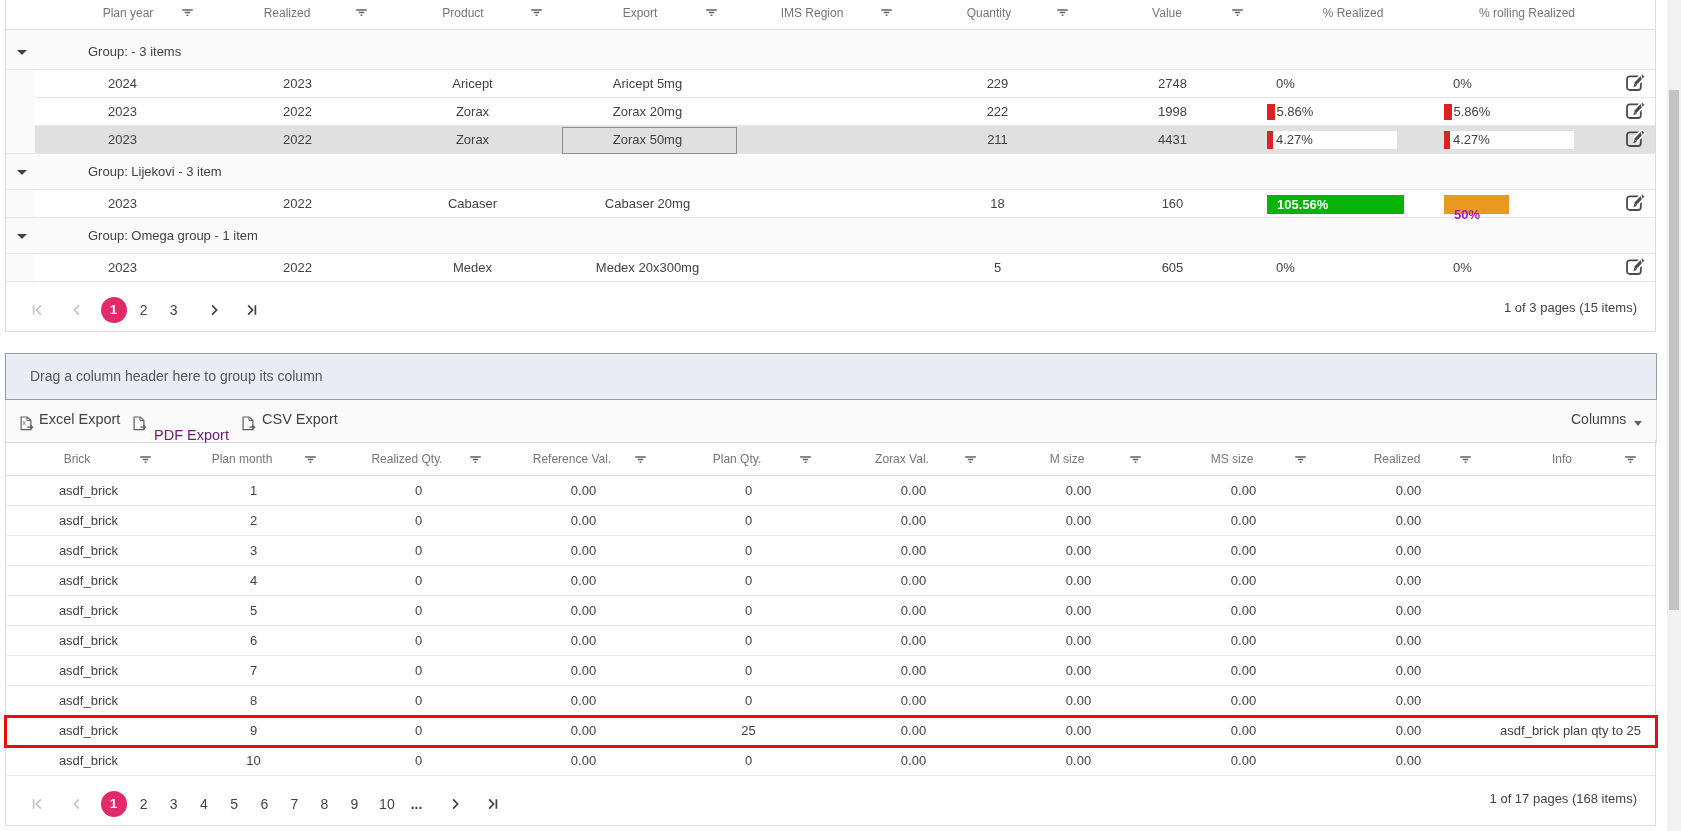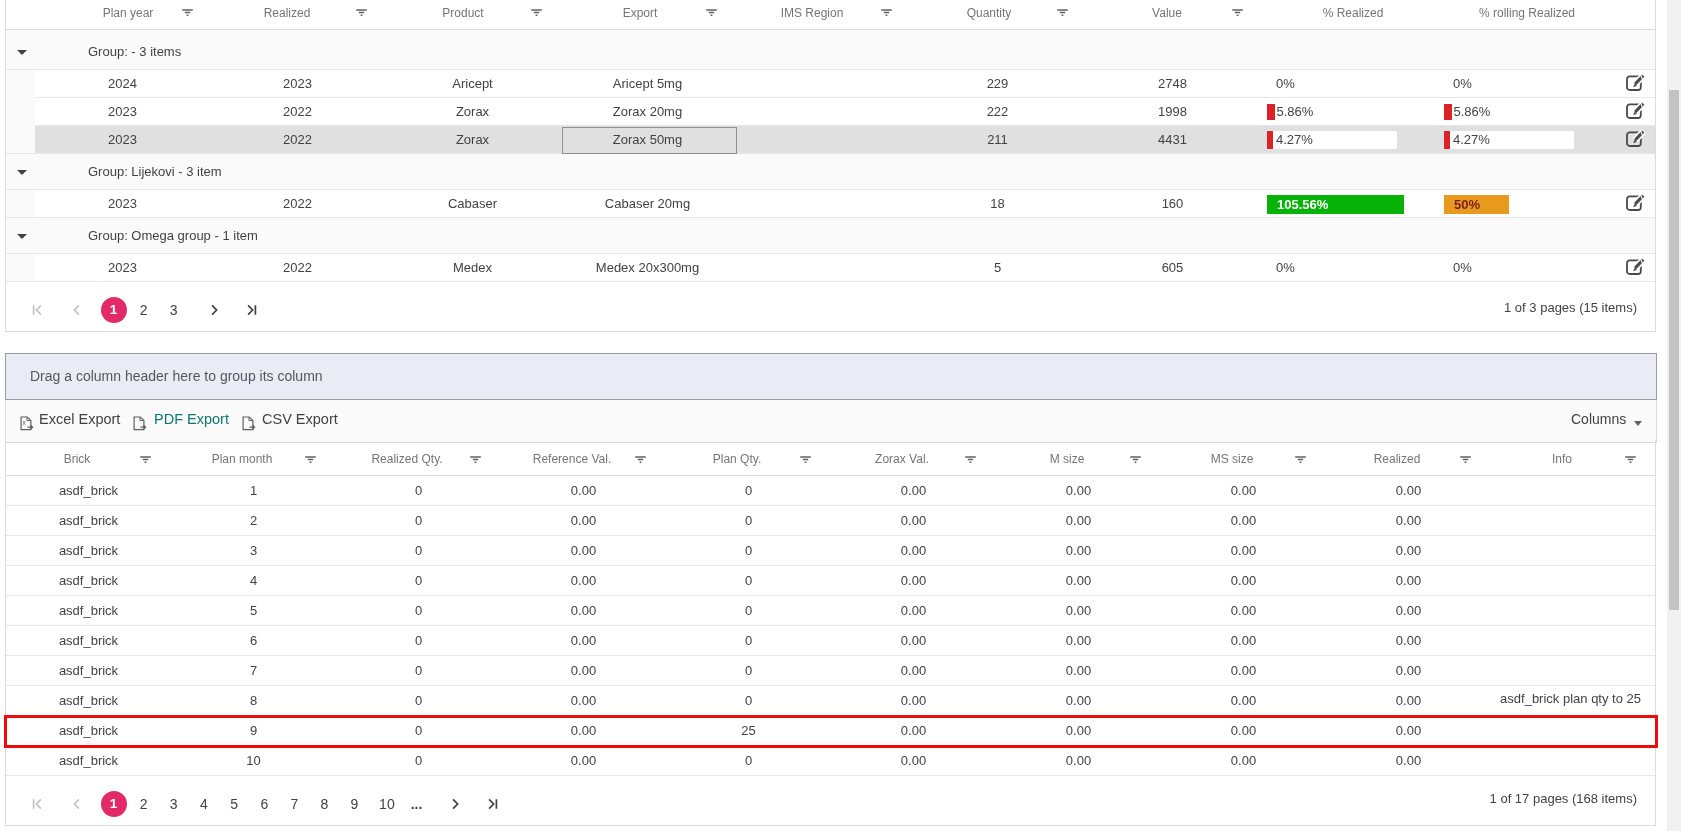--- a/index.html
+++ b/index.html
@@ -115,21 +115,21 @@
 <div class="cv" style="left:35.5px;top:190px;width:174px;height:28px;line-height:28px">2023</div>
 <div class="cv" style="left:210.5px;top:190px;width:174px;height:28px;line-height:28px">2022</div>
 <div class="cv" style="left:385.5px;top:190px;width:174px;height:28px;line-height:28px">Cabaser</div>
 <div class="cv" style="left:560.5px;top:190px;width:174px;height:28px;line-height:28px">Cabaser 20mg</div>
 <div class="cv" style="left:910.5px;top:190px;width:174px;height:28px;line-height:28px">18</div>
 <div class="cv" style="left:1085.5px;top:190px;width:174px;height:28px;line-height:28px">160</div>
 <div class="a" style="left:1266.5px;top:195px;width:137.5px;height:19px;background:#07b307"></div>
 <div class="a" style="left:1277.0px;top:195px;height:19px;line-height:19px;font-size:13px;font-weight:bold;color:#fff">105.56%</div>
 <div class="a" style="left:1443.5px;top:195px;width:130px;height:19px;background:#fff"></div>
 <div class="a" style="left:1443.5px;top:195px;width:65px;height:19px;background:#e89a1e"></div>
-<div class="a" style="left:1454.0px;top:195px;height:19px;line-height:19px;font-size:13px;font-weight:bold;color:#7f1d1d">50%</div>
+<div class="a" style="left:1454.0px;top:205px;height:19px;line-height:19px;font-size:13px;font-weight:bold;color:#a21caf">50%</div>
 <svg style="position:absolute;left:1626px;top:194px" width="20" height="17" viewBox="0 0 20 17">
     <rect x="1" y="2.4" width="13.8" height="13.6" rx="2.8" fill="none" stroke="#4a4a4a" stroke-width="1.8"></rect>
     <line x1="17.6" y1="1.2" x2="9.0" y2="10.2" stroke="#ffffff" stroke-width="6.4"></line>
     <line x1="17.2" y1="1.6" x2="9.2" y2="10.0" stroke="#4a4a4a" stroke-width="3.2"></line>
     <line x1="14.6" y1="0.4" x2="16.4" y2="5.6" stroke="#ffffff" stroke-width="1.1"></line>
     <path d="M8.6 9.4 L7.2 13.2 L10.9 11.7 Z" fill="#4a4a4a"></path>
   </svg>
 <div class="a" style="left:35px;top:254px;width:1620px;height:28px;background:#fff"></div>
 <div class="a" style="left:6px;top:281px;width:1649px;height:1px;background:#e7e7e7"></div>
 <div class="cv" style="left:35.5px;top:254px;width:174px;height:28px;line-height:28px">2023</div>
@@ -172,21 +172,21 @@
     <text x="2.6" y="9" font-size="6.5" fill="#5f5f5f" font-family="Liberation Sans">x</text>
     <path d="M7.4 11.2 h5.2 M10.6 9.3 l2 1.9 l-2 1.9" stroke="#5f5f5f" stroke-width="1.2" fill="none"></path>
   </svg>
 <div class="a" style="left:39px;top:400px;height:39px;line-height:39px;font-size:14.5px;color:#424242">Excel Export</div>
 <svg style="position:absolute;left:132.5px;top:416px" width="14" height="15" viewBox="0 0 14 15">
     <path d="M1.1 1 H7.2 L10.9 4.4 V13.6 H1.1 Z" fill="none" stroke="#5f5f5f" stroke-width="1.2"></path>
     <path d="M7 1.2 V4.6 H10.6" fill="none" stroke="#5f5f5f" stroke-width="1.0"></path>
     <text x="2.6" y="9" font-size="6.5" fill="#5f5f5f" font-family="Liberation Sans"></text>
     <path d="M7.4 11.2 h5.2 M10.6 9.3 l2 1.9 l-2 1.9" stroke="#5f5f5f" stroke-width="1.2" fill="none"></path>
   </svg>
-<div class="a" style="left:154px;top:400px;height:39px;line-height:39px;font-size:14.5px;color:#0f766e">PDF Export</div>
+<div class="a" style="left:154px;top:416px;height:39px;line-height:39px;font-size:14.5px;color:#701a75">PDF Export</div>
 <svg style="position:absolute;left:241.5px;top:416px" width="14" height="15" viewBox="0 0 14 15">
     <path d="M1.1 1 H7.2 L10.9 4.4 V13.6 H1.1 Z" fill="none" stroke="#5f5f5f" stroke-width="1.2"></path>
     <path d="M7 1.2 V4.6 H10.6" fill="none" stroke="#5f5f5f" stroke-width="1.0"></path>
     <text x="2.6" y="9" font-size="6.5" fill="#5f5f5f" font-family="Liberation Sans"></text>
     <path d="M7.4 11.2 h5.2 M10.6 9.3 l2 1.9 l-2 1.9" stroke="#5f5f5f" stroke-width="1.2" fill="none"></path>
   </svg>
 <div class="a" style="left:262px;top:400px;height:39px;line-height:39px;font-size:14.5px;color:#424242">CSV Export</div>
 <div class="a" style="left:1571px;top:400px;height:39px;line-height:39px;font-size:14px;color:#424242">Columns</div>
 <div style="position:absolute;left:1634px;top:420.5px;width:0;height:0;border-left:4.5px solid transparent;border-right:4.5px solid transparent;border-top:5px solid #5f6368"></div>
 <div class="a" style="left:5px;top:440px;width:1px;height:386px;background:#dcdcdc"></div>
@@ -324,21 +324,21 @@
 <div class="a" style="left:6px;top:716px;width:1649px;height:30px;background:#fff"></div>
 <div class="cv" style="left:6.5px;top:716px;width:164px;height:30px;line-height:30px">asdf_brick</div>
 <div class="cv" style="left:171.5px;top:716px;width:164px;height:30px;line-height:30px">9</div>
 <div class="cv" style="left:336.5px;top:716px;width:164px;height:30px;line-height:30px">0</div>
 <div class="cv" style="left:501.5px;top:716px;width:164px;height:30px;line-height:30px">0.00</div>
 <div class="cv" style="left:666.5px;top:716px;width:164px;height:30px;line-height:30px">25</div>
 <div class="cv" style="left:831.5px;top:716px;width:164px;height:30px;line-height:30px">0.00</div>
 <div class="cv" style="left:996.5px;top:716px;width:164px;height:30px;line-height:30px">0.00</div>
 <div class="cv" style="left:1161.5px;top:716px;width:164px;height:30px;line-height:30px">0.00</div>
 <div class="cv" style="left:1326.5px;top:716px;width:164px;height:30px;line-height:30px">0.00</div>
-<div class="a" style="right:40px;top:684px;height:30px;line-height:30px;font-size:13px;color:#424242">asdf_brick plan qty to 25</div>
+<div class="a" style="right:40px;top:716px;height:30px;line-height:30px;font-size:13px;color:#424242">asdf_brick plan qty to 25</div>
 <div class="a" style="left:6px;top:746px;width:1649px;height:30px;background:#fff"></div>
 <div class="a" style="left:6px;top:775px;width:1649px;height:1px;background:#e7e7e7"></div>
 <div class="cv" style="left:6.5px;top:746px;width:164px;height:30px;line-height:30px">asdf_brick</div>
 <div class="cv" style="left:171.5px;top:746px;width:164px;height:30px;line-height:30px">10</div>
 <div class="cv" style="left:336.5px;top:746px;width:164px;height:30px;line-height:30px">0</div>
 <div class="cv" style="left:501.5px;top:746px;width:164px;height:30px;line-height:30px">0.00</div>
 <div class="cv" style="left:666.5px;top:746px;width:164px;height:30px;line-height:30px">0</div>
 <div class="cv" style="left:831.5px;top:746px;width:164px;height:30px;line-height:30px">0.00</div>
 <div class="cv" style="left:996.5px;top:746px;width:164px;height:30px;line-height:30px">0.00</div>
 <div class="cv" style="left:1161.5px;top:746px;width:164px;height:30px;line-height:30px">0.00</div>

